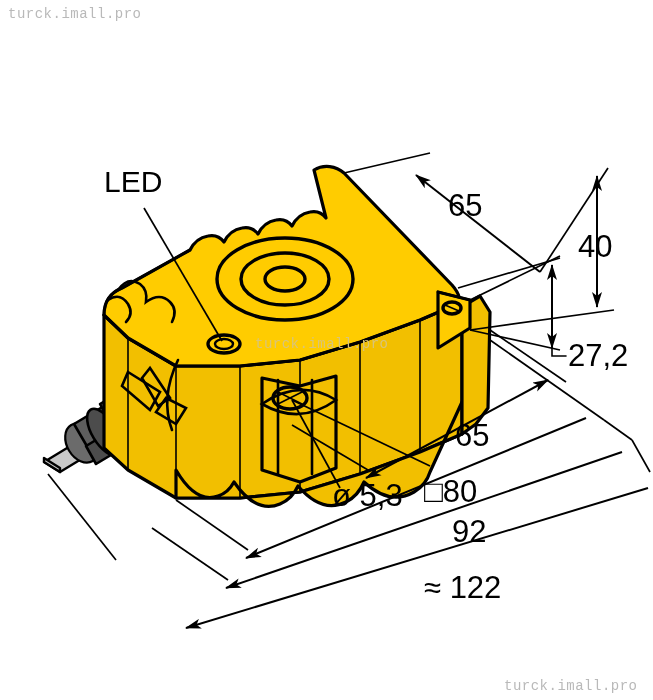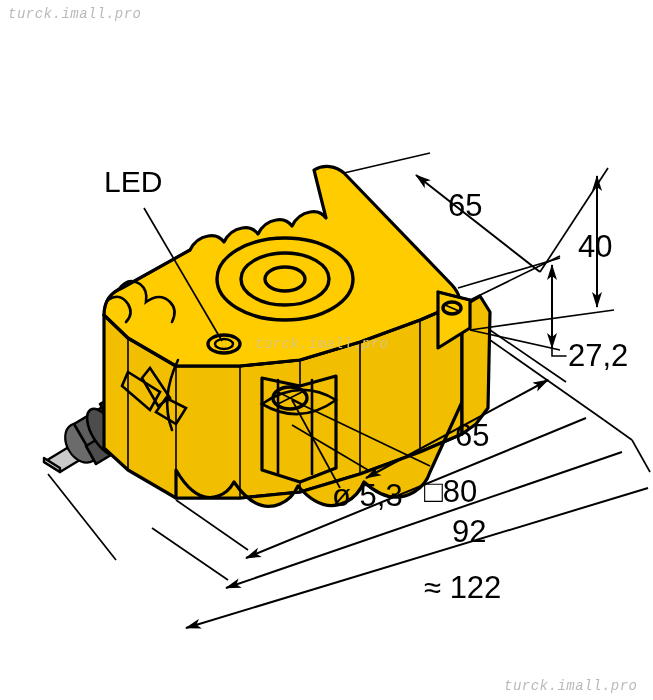--- a/index.html
+++ b/index.html
@@ -26,21 +26,20 @@
     width: 653px;
     height: 700px;
   }
   .wm {
     position: absolute;
     font-family: "Liberation Mono", "DejaVu Sans Mono", monospace;
     color: #b9b9b9;
     letter-spacing: 0.5px;
     white-space: nowrap;
     user-select: none;
-    font-style: italic;
   }
   .wm-tl { left: 8px;  top: 6px;   font-size: 14px; }
   .wm-mid{ left: 255px; top: 336px; font-size: 14px; color: #d8c47a; }
   .wm-br { left: 504px; top: 678px; font-size: 14px; }
   .dim-text {
     font-family: "Liberation Sans", sans-serif;
     font-size: 31px;
     fill: #000000;
   }
   .dim-text-led {

